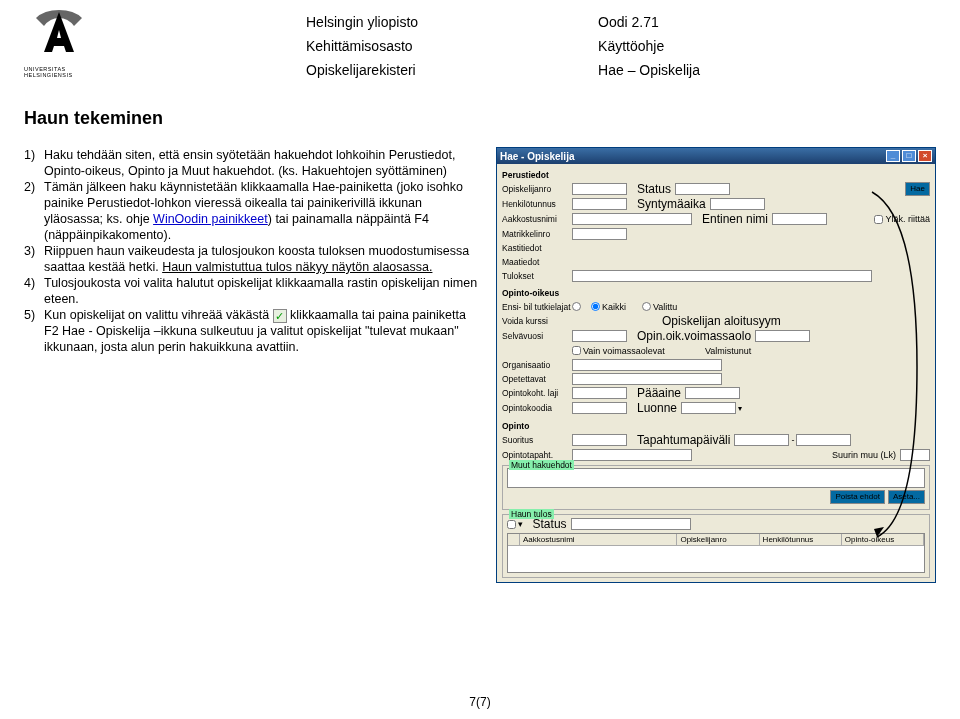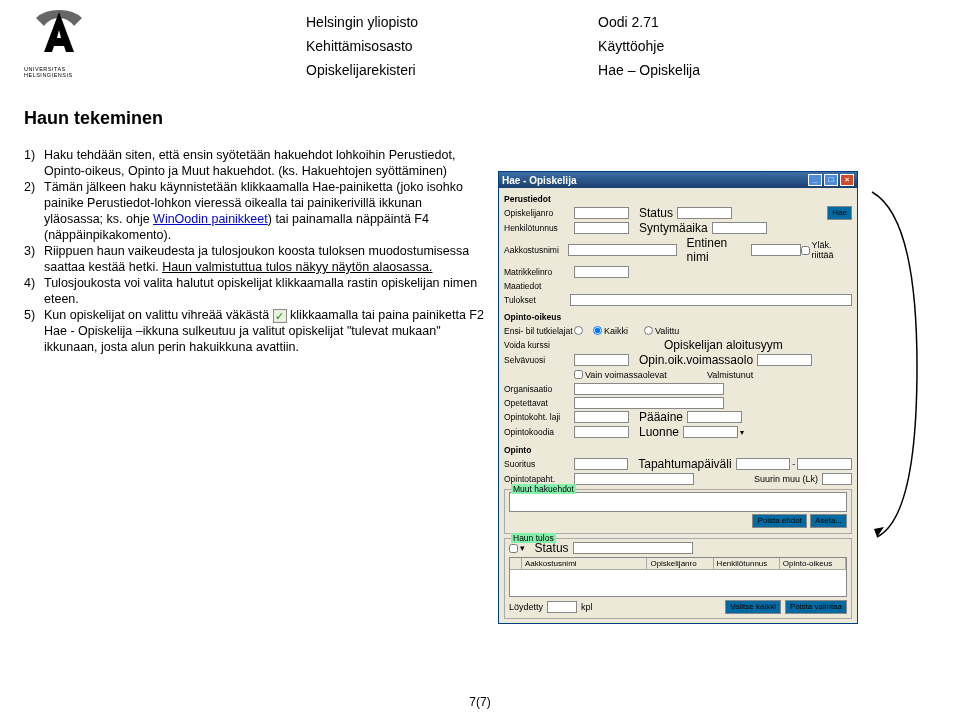--- a/index.html
+++ b/index.html
@@ -37,27 +37,26 @@
     display: inline-block; width: 14px; height: 14px;
     border: 1px solid #888; background: #e8f0e0;
     color: #090; font-size: 11px; line-height: 12px;
     text-align: center; vertical-align: middle;
   }
   .page-num { position: absolute; bottom: 10px; left: 50%; transform: translateX(-50%); font-size: 12px; text-align: right; }
 
   
   .shot-col { flex: 1; padding-left: 14px; position: relative; }
   .shot {
-    width: 360px;
+    width: 440px;
     border: 1px solid #003e7e;
     font-size: 9px;
     background: #ece9d8;
     font-family: Tahoma, Arial, sans-serif;
     color: #000;
-    margin-top: 24px;
   }
   .titlebar {
     background: linear-gradient(#3a6ea5,#1c3f6e);
     color: #fff; font-weight: bold;
     display: flex; align-items: center; justify-content: space-between;
     padding: 2px 3px; font-size: 10px;
   }
   .titlebar .tb-icons { display: flex; gap: 2px; }
   .tb-btn { width: 14px; height: 12px; background: #4f8cd6; border: 1px solid #fff; font-size: 8px; line-height: 10px; text-align: center; color: #fff; }
   .tb-close { background: #d24a2c; }
@@ -189,20 +188,23 @@
             <div class="finput w-s"></div>
             <div style="flex:1"></div>
             <input type="checkbox" style="">
               <span>Yläk. riittää</span>
           </div>
           <div class="frow">
             <div class="flabel">Matrikkelinro</div>
             <div class="finput w-s"></div>
           </div>
           <div class="frow">
+              <div class="flabel">Kastitiedot</div>
+            </div>
+          <div class="frow">
               <div class="flabel">Maatiedot</div>
             </div>
           <div class="frow">
             <div class="flabel">Tulokset</div>
             <div class="finput" style="width:300px"></div>
           </div>
 
           <div style="height:3px"></div>
           <div class="frow">
               <div class="flabel" style="font-weight:bold;">Opinto-oikeus</div>
@@ -297,28 +299,20 @@
             </div>
             <div class="result-table">
               <div class="rt-head">
                 <div class="rt-cell" style="width:12px"></div>
                 <div class="rt-cell" style="flex:2">Aakkostusnimi</div>
                 <div class="rt-cell" style="flex:1">Opiskelijanro</div>
                 <div class="rt-cell" style="flex:1">Henkilötunnus</div>
                 <div class="rt-cell" style="flex:1">Opinto-oikeus</div>
               </div>
             </div>
-            <div class="bottom-row">
-              <span>Löydetty</span>
-              <div class="finput" style="width:30px"></div>
-              <span>kpl</span>
-              <div class="spacer"></div>
-              <button class="btn">Valitse kaikki</button>
-              <button class="btn">Poista valintaa</button>
-            </div>
           </div>
         </div>
       </div>
 
       <svg class="arrow" viewBox="0 0 60 360">
         <path d="M10 5 Q55 30 55 180 Q55 330 15 350" stroke="#000" stroke-width="1.5" fill="none"></path>
         <path d="M15 350 L22 340 L12 342 Z" fill="#000"></path>
       </svg>
     </div>
   </div>

